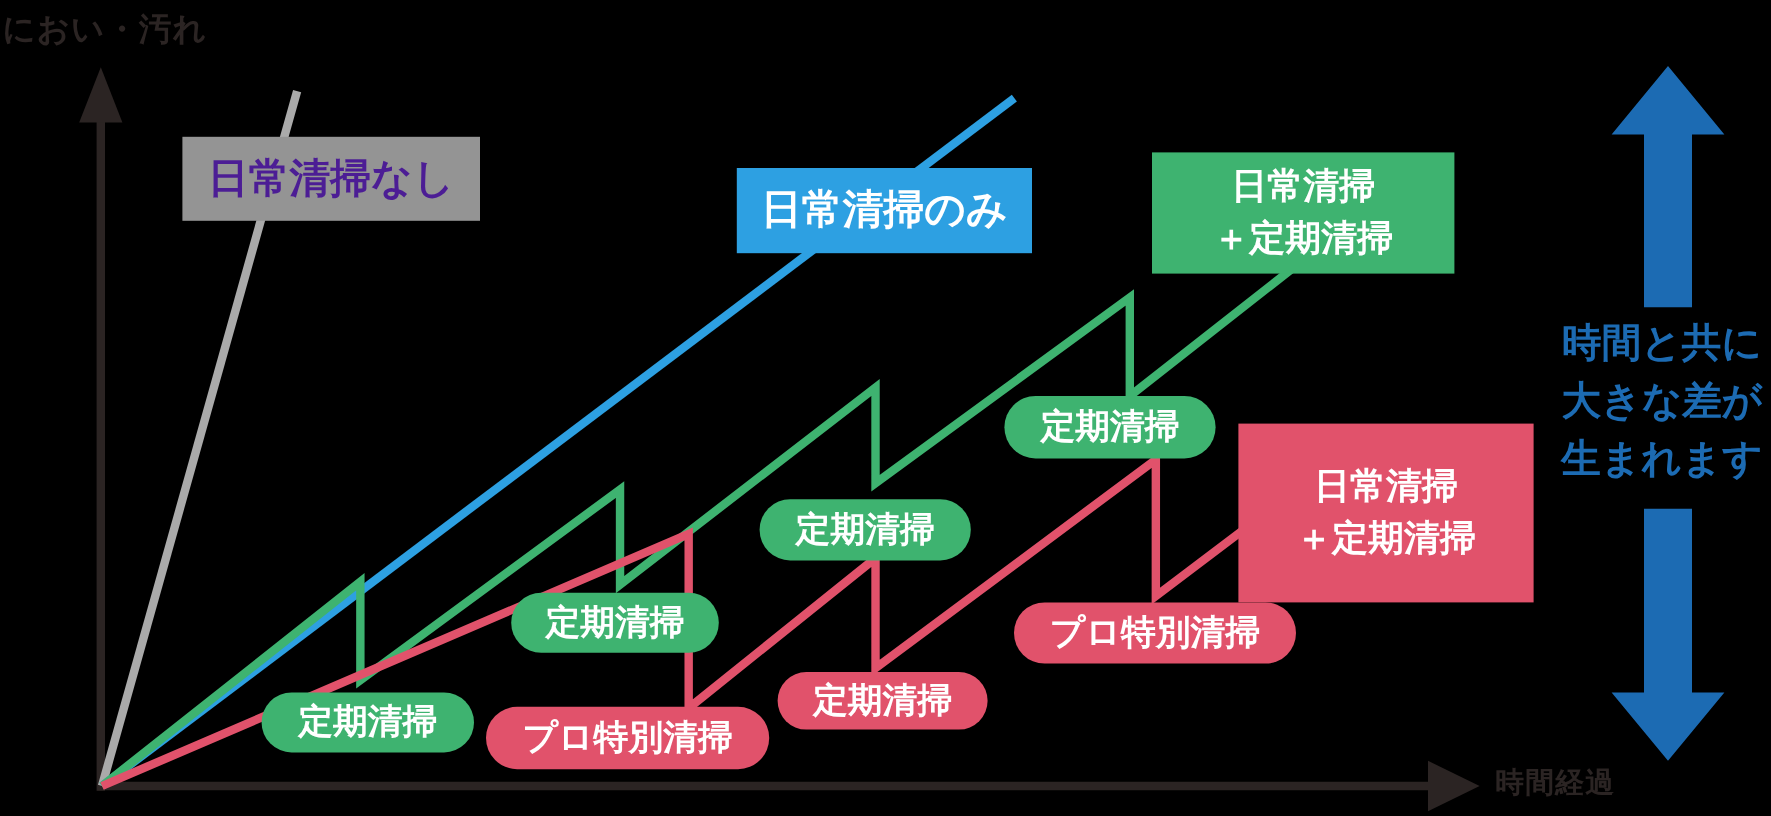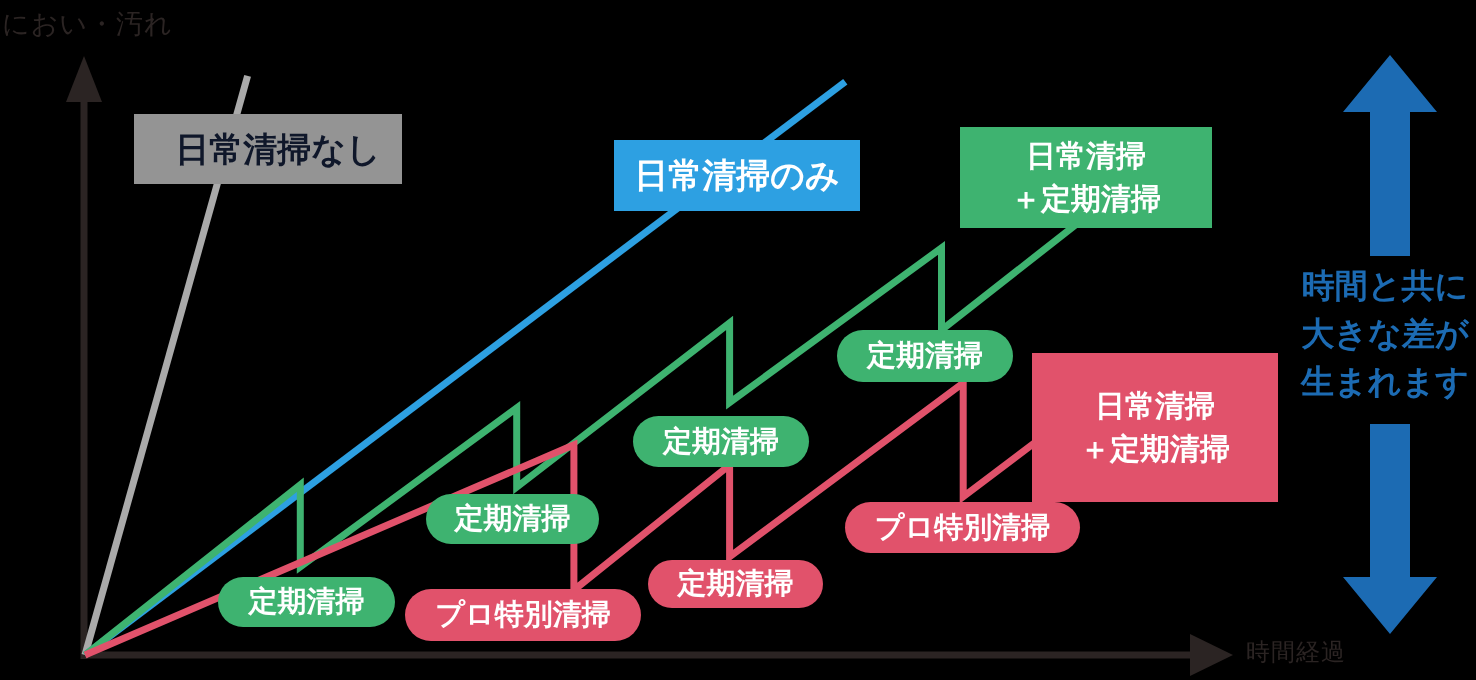--- a/index.html
+++ b/index.html
@@ -1,21 +1,21 @@
 <!DOCTYPE html>
 <html><head>
 <meta charset="utf-8">
 <style>
   html,body{margin:0;padding:0;background:#000;}
   .stage{
     position:relative;width:1476px;height:680px;background:#000000;
     font-family:"Liberation Sans","DejaVu Sans",sans-serif;overflow:hidden;
   }
   .stage svg{position:absolute;left:0;top:0;}
-  .axis-label{position:absolute;font-weight:normal;white-space:nowrap;}
+  .axis-label{position:absolute;font-weight:bold;white-space:nowrap;}
   .ylabel{left:2px;top:6px;font-size:27px;letter-spacing:1px;}
   .xlabel{left:1246px;top:636px;font-size:24px;letter-spacing:1px;}
   .cbox{
     position:absolute;display:flex;flex-direction:column;align-items:center;justify-content:center;
     color:#ffffff;font-weight:bold;text-align:center;line-height:1.42;white-space:nowrap;
   }
   .pill{
     position:absolute;display:flex;align-items:center;justify-content:center;
     color:#ffffff;font-weight:bold;border-radius:999px;font-size:29px;white-space:nowrap;text-align:center;
   }
@@ -44,21 +44,21 @@
       </g>
 
     <polygon points="1390,55 1437,112 1410,112 1410,256 1370,256 1370,112 1343,112" fill="#1c6bb3"></polygon>
     <polygon points="1390,634 1343,577 1370,577 1370,424 1410,424 1410,577 1437,577" fill="#1c6bb3"></polygon>
   </svg>
 
   <div class="axis-label ylabel" style="color: rgb(43, 36, 35);">におい・汚れ</div>
   <div class="axis-label xlabel" style="color: rgb(43, 36, 35);">時間経過</div>
 
   <div id="labels-layer">
-      <div class="cbox" style="left: 134px; top: 114px; width: 248px; height: 70px; background: rgb(148, 148, 148); font-size: 34px; color: #0f172a; padding-left: 20px;">
+      <div class="cbox" style="left: 152px; top: 114px; width: 248px; height: 70px; background: rgb(148, 148, 148); font-size: 34px; color: #4c1d95;">
         <div>日常清掃なし</div>
       </div>
       <div class="cbox" style="left: 614px; top: 116px; width: 246px; height: 71px; background: rgb(45, 160, 226); font-size: 34px; color: rgb(255, 255, 255); margin-top: 24px;">
         <div>日常清掃のみ</div>
       </div>
       <div class="cbox" style="left: 960px; top: 127px; width: 252px; height: 101px; background: rgb(62, 179, 112); font-size: 30px; color: rgb(255, 255, 255);">
         <div>日常清掃</div>
         <div>＋定期清掃</div>
       </div>
       <div class="cbox" style="left: 1032px; top: 353px; width: 246px; height: 149px; background: rgb(225, 82, 107); font-size: 30px; color: rgb(255, 255, 255);">

